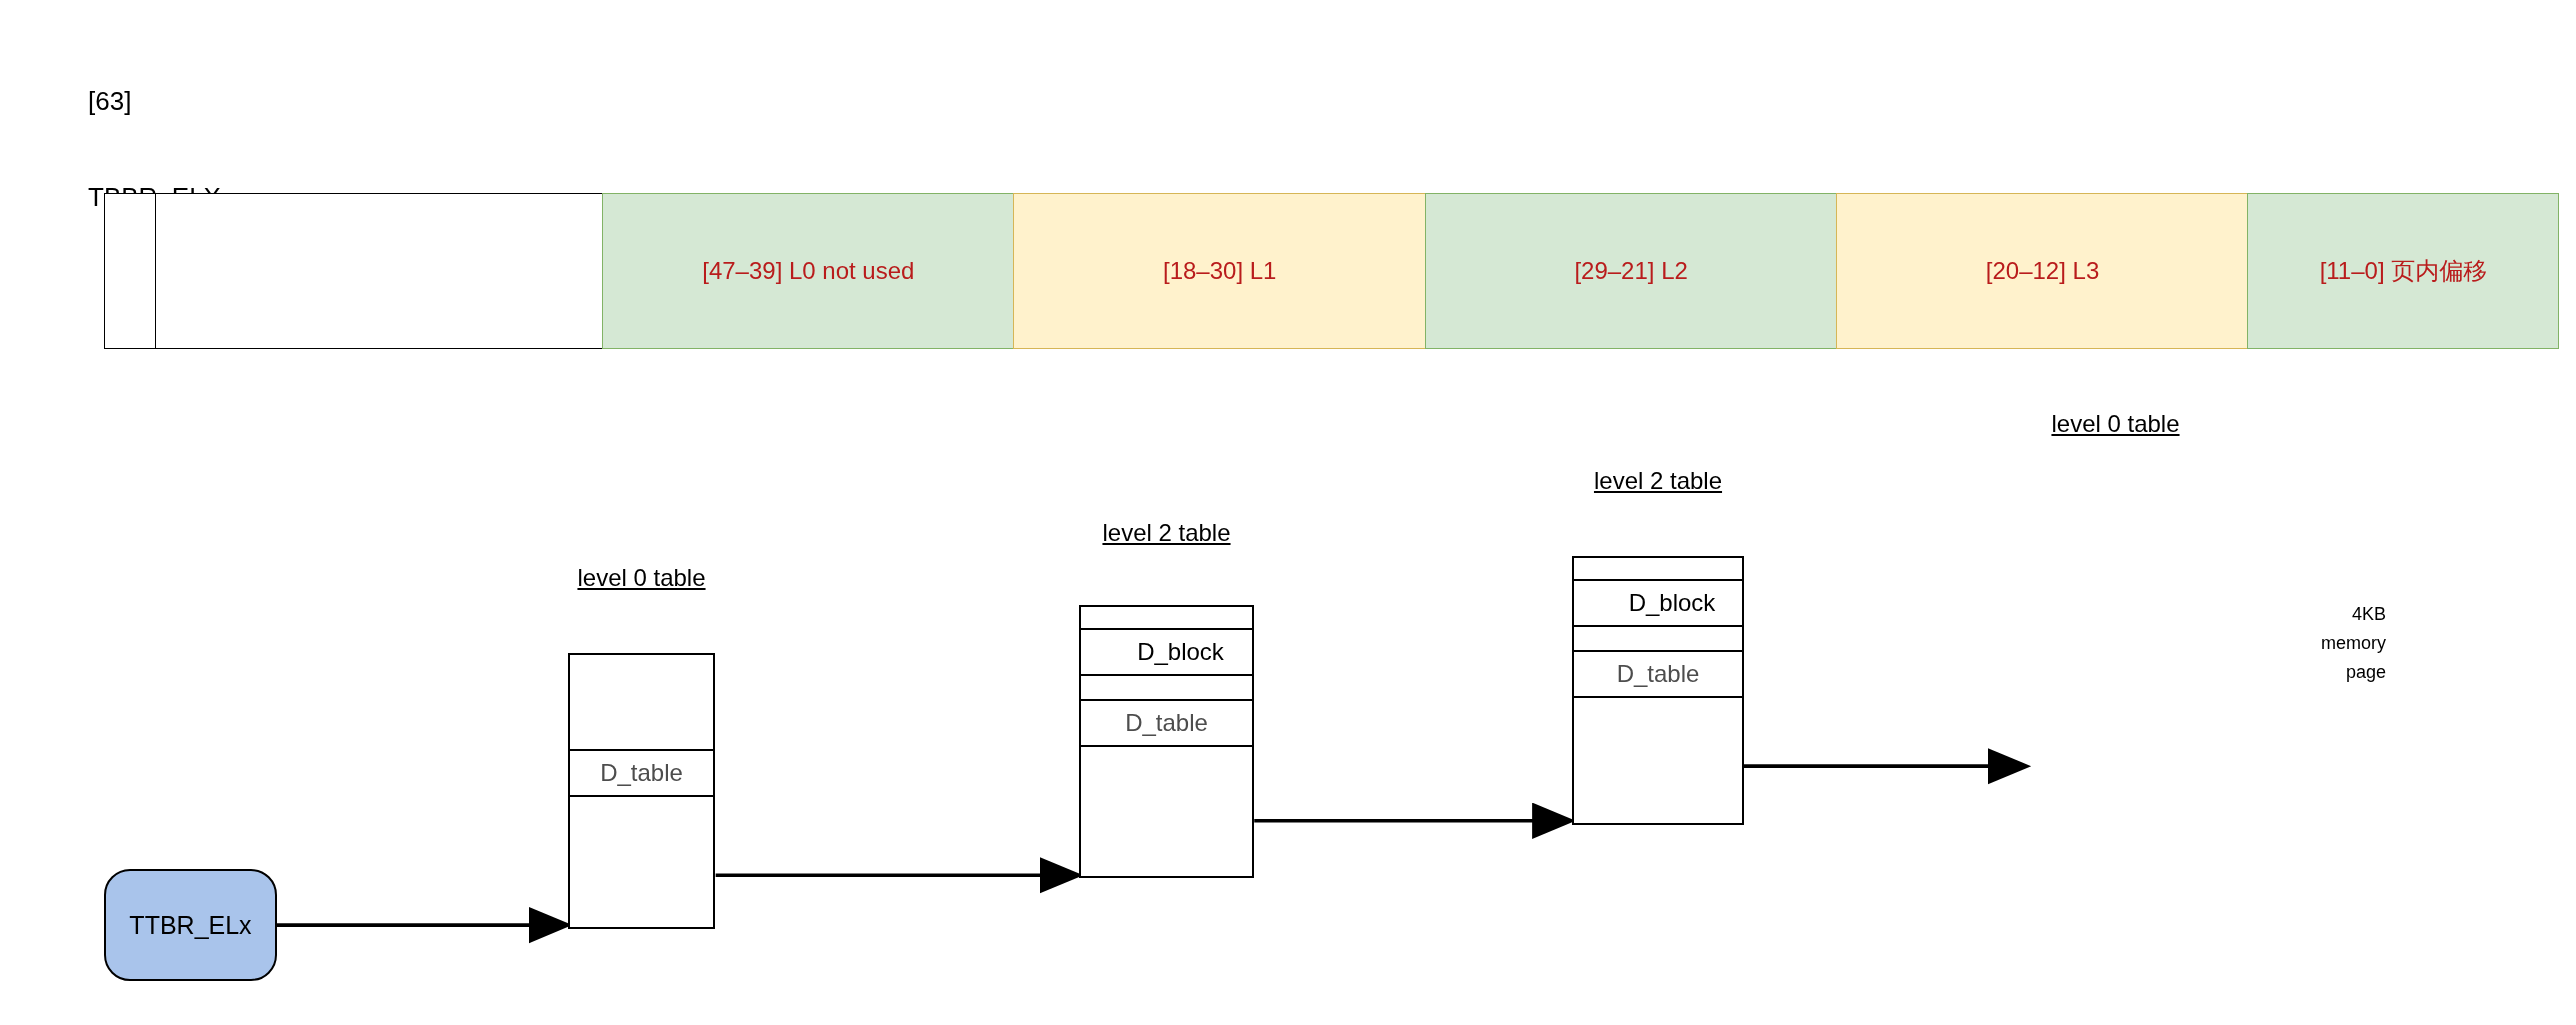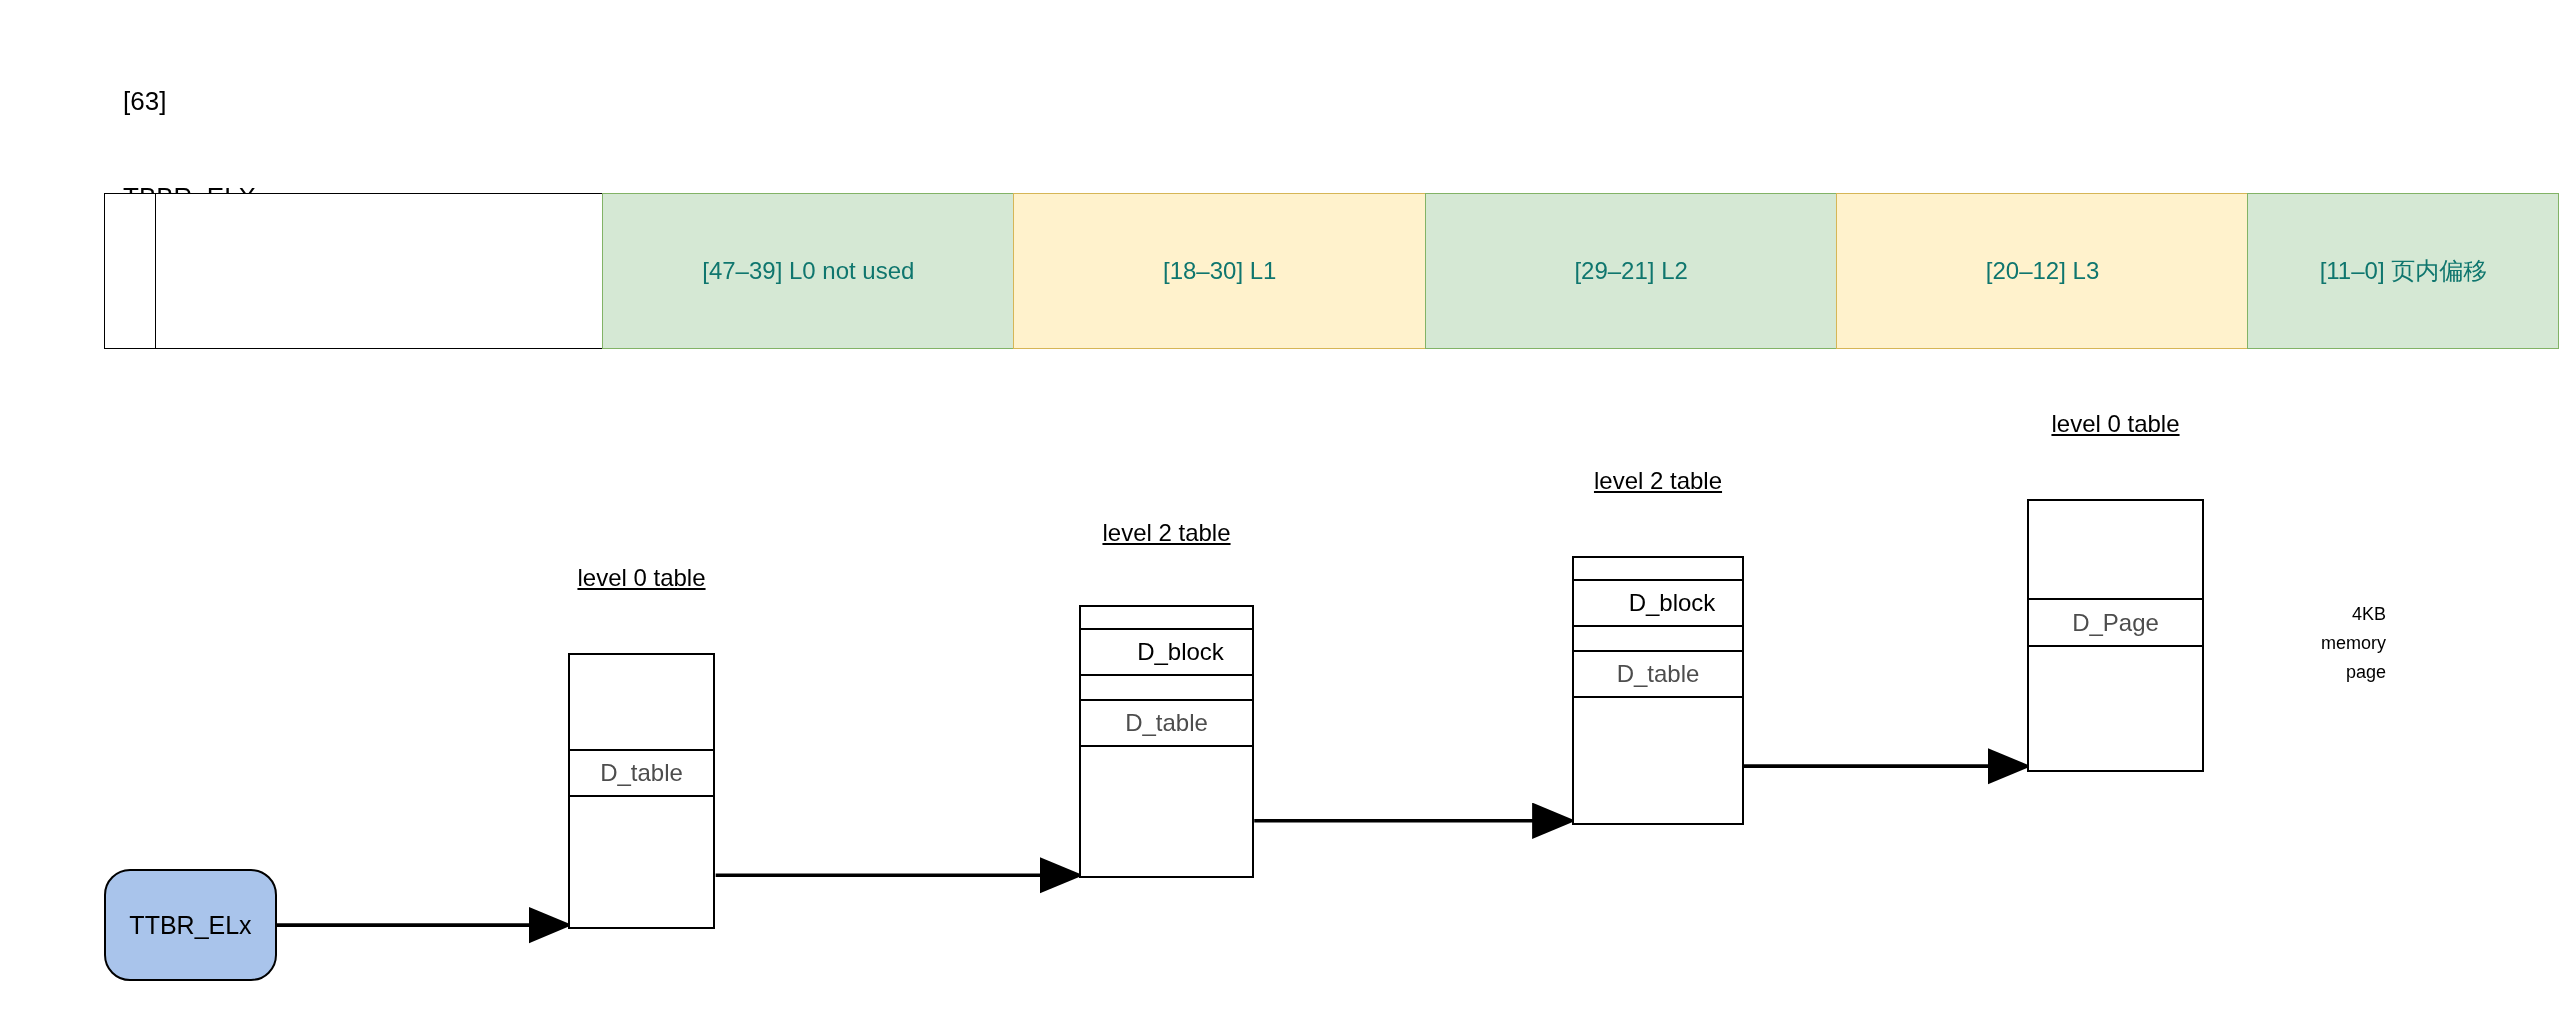--- a/index.html
+++ b/index.html
@@ -34,21 +34,21 @@
     position: absolute;
     display: flex;
     box-sizing: border-box;
   }
   .bitcell {
     box-sizing: border-box;
     display: flex;
     align-items: center;
     justify-content: center;
     font-size: 24px;
-    color: #0f766e;
+    color: #b91c1c;
     border: 1.6px solid #000000;
     margin-left: -1.6px;
     background: #ffffff;
     white-space: nowrap;
   }
   .bitcell:first-child { margin-left: 0; }
   .bitcell.green {
     background: #d5e8d4;
     border-color: #82b366;
   }
@@ -122,21 +122,21 @@
     width: 2576px;
     height: 1026px;
     pointer-events: none;
   }
 </style>
 </head>
 <body>
 
 <div id="canvas">
 
-  <div class="reg-label" style="left:88px; top:21px;margin-left:35px;">
+  <div class="reg-label" style="left:88px; top:21px;">
     <div>[63]</div>
     <div>TBBR_ELX</div>
   </div>
 
   <div class="bitbar" id="bitbar" style="left:104px; top:193px; height:156px;">
       <div class="bitcell" style="width: 53px; height: 156px;">
         <span></span>
       </div>
       <div class="bitcell" style="width: 448px; height: 156px;">
         <span></span>
@@ -217,31 +217,20 @@
       <div class="prow" style="height: 25px; flex: 0 0 25px;">
         <span></span>
       </div>
       <div class="prow grey" style="height: 46px; flex: 0 0 46px;">
         <span>D_table</span>
       </div>
       <div class="prow" style="height: 127px; flex: 0 0 127px;">
         <span></span>
       </div>
     </div>
-  <div class="ptable" id="tbl3" style="left:2027px; top:499px; width:177px; height:273px;">
-      <div class="prow" style="height: 99px; flex: 0 0 99px;">
-        <span></span>
-      </div>
-      <div class="prow grey" style="height: 47px; flex: 0 0 47px;">
-        <span>D_Page</span>
-      </div>
-      <div class="prow" style="height: 125px; flex: 0 0 125px;">
-        <span></span>
-      </div>
-    </div>
 
   <div class="reg-box" style="left:104px; top:869px; width:173px; height:112px;border-radius:26px;">
     <span>TTBR_ELx</span>
   </div>
 
   <div class="sidenote" style="left:2220px; top:600px; width:166px;">4KB
 memory
 page</div>
 
 </div>

